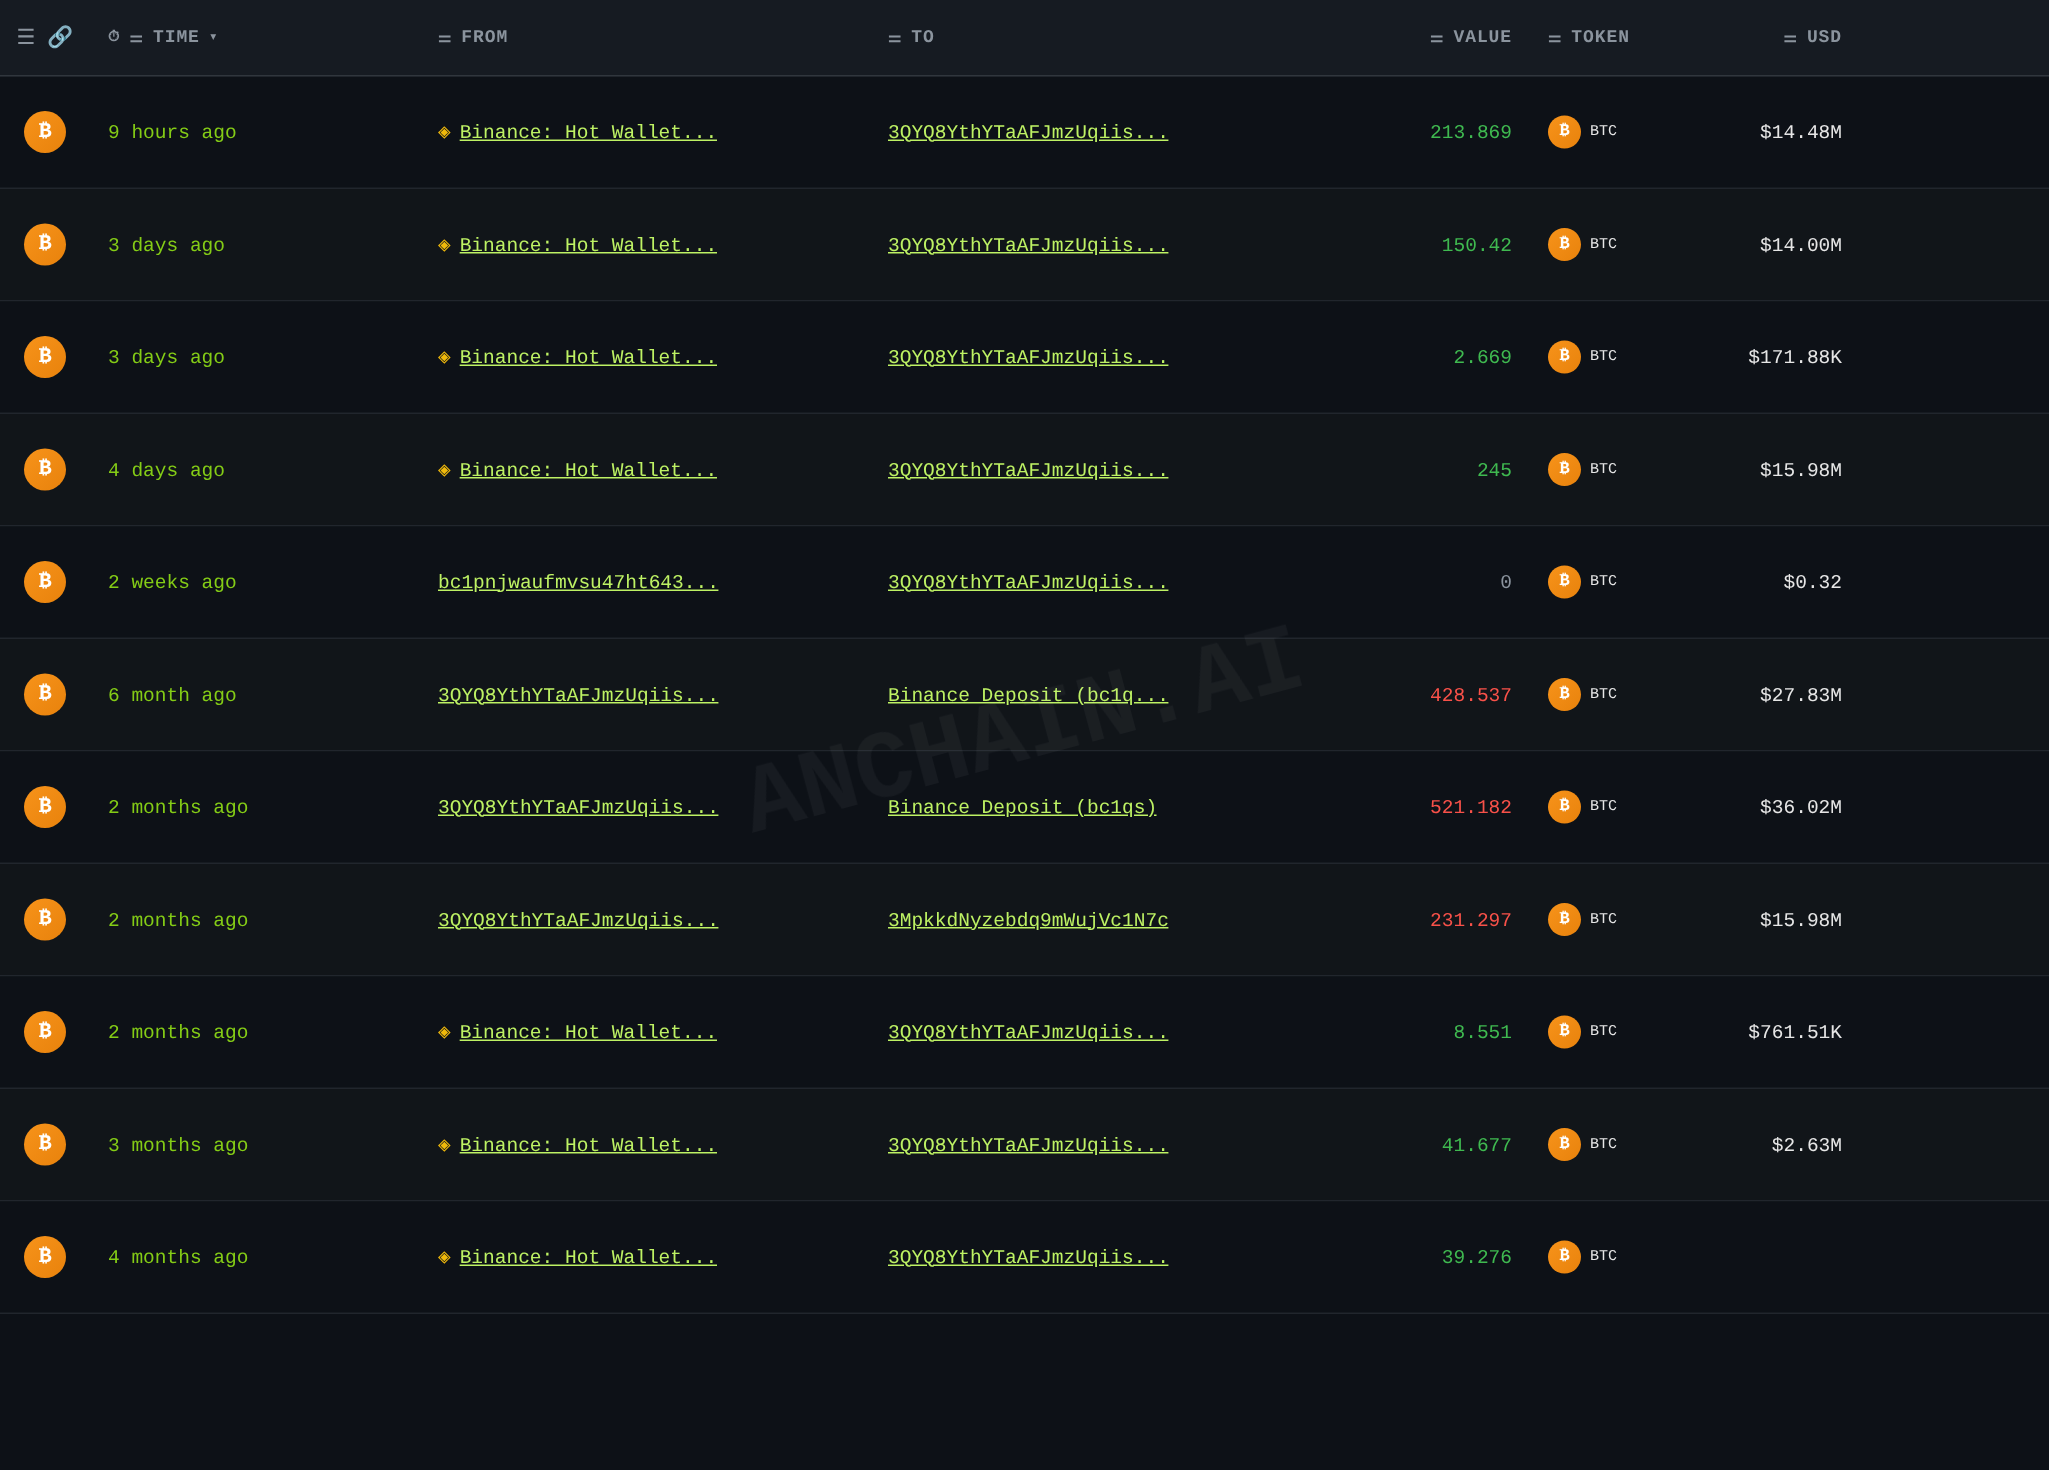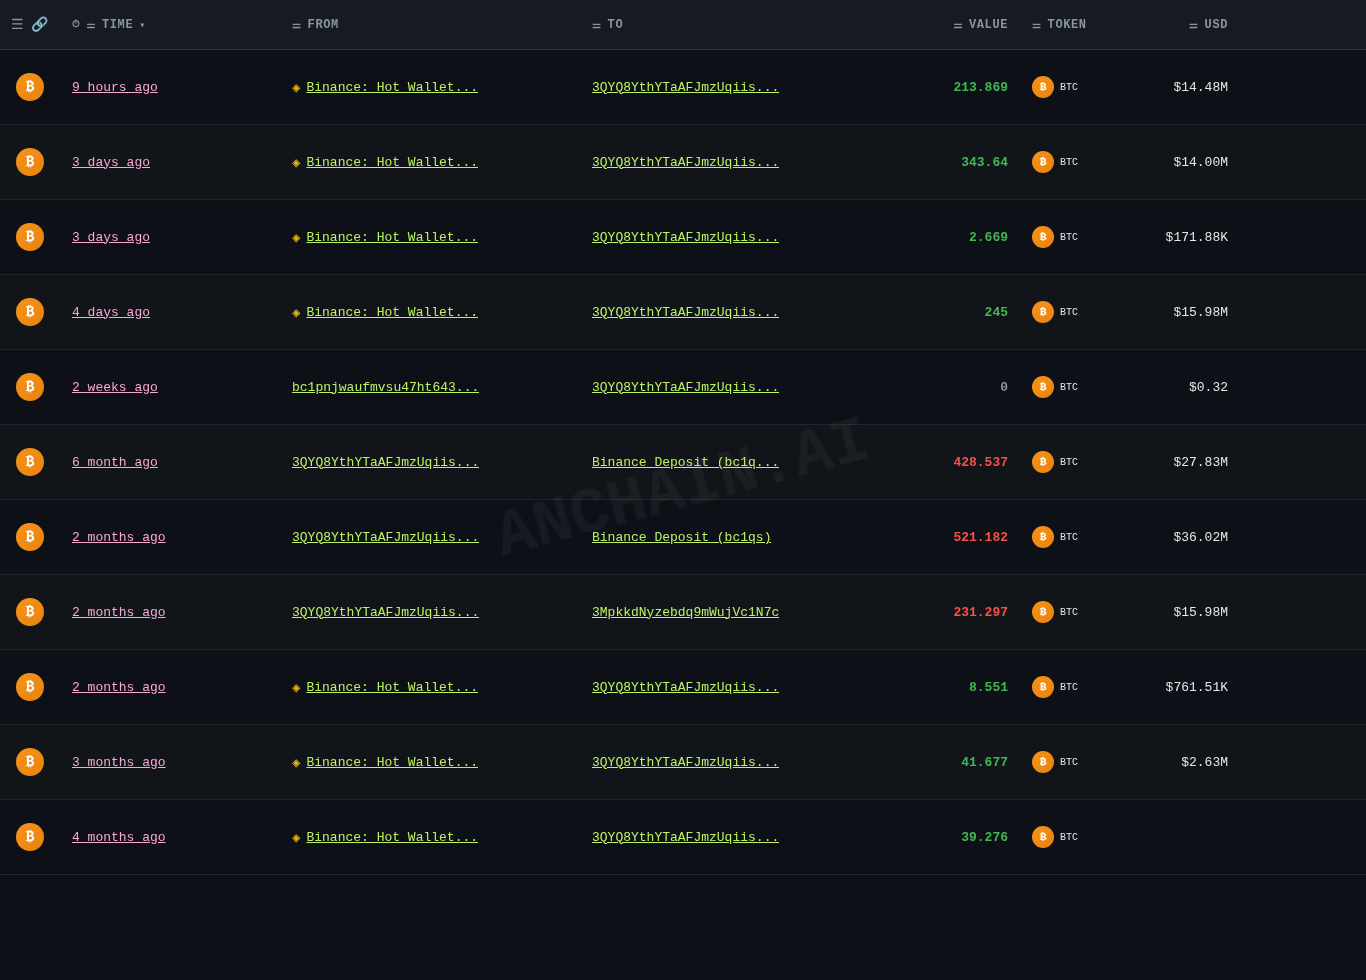--- a/index.html
+++ b/index.html
@@ -87,24 +87,23 @@
       display: flex;
       align-items: center;
       justify-content: center;
       color: white;
       font-size: 14px;
       font-weight: bold;
       flex-shrink: 0;
     }
 
     .time-cell {
-      color: #f9a8d4;
+      color: #84cc16;
       font-size: 13px;
       white-space: nowrap;
-      text-decoration: underline;
     }
 
     .address-cell {
       color: #e6e6e6;
       font-size: 13px;
       display: flex;
       align-items: center;
       gap: 6px;
     }
 
@@ -118,21 +117,20 @@
       overflow: hidden;
       text-overflow: ellipsis;
       white-space: nowrap;
       text-decoration: underline;
     }
 
     .value-cell {
       text-align: right;
       justify-content: flex-end;
       font-size: 13px;
-      font-weight: bold;
     }
 
     .value-positive {
       color: #3fb950;
     }
 
     .value-negative {
       color: #f85149;
     }
 
@@ -265,21 +263,21 @@
     </div>
     <div class="cell address-cell">
       <span class="binance-icon">◈</span>
       <span class="address-text">Binance: Hot Wallet...</span>
     </div>
     <div class="cell address-cell">
 
       <span class="address-text">3QYQ8YthYTaAFJmzUqiis...</span>
     </div>
     <div class="cell value-cell">
-      <span class="value-positive">343.64</span>
+      <span class="value-positive">150.42</span>
     </div>
     <div class="cell token-cell">
       <div class="btc-icon" style="width:22px;height:22px;font-size:11px;">₿</div>
       <span class="token-label">BTC</span>
     </div>
     <div class="cell usd-cell">
       <span>$14.00M</span>
     </div>
   </div>
       <div class="table-row">

